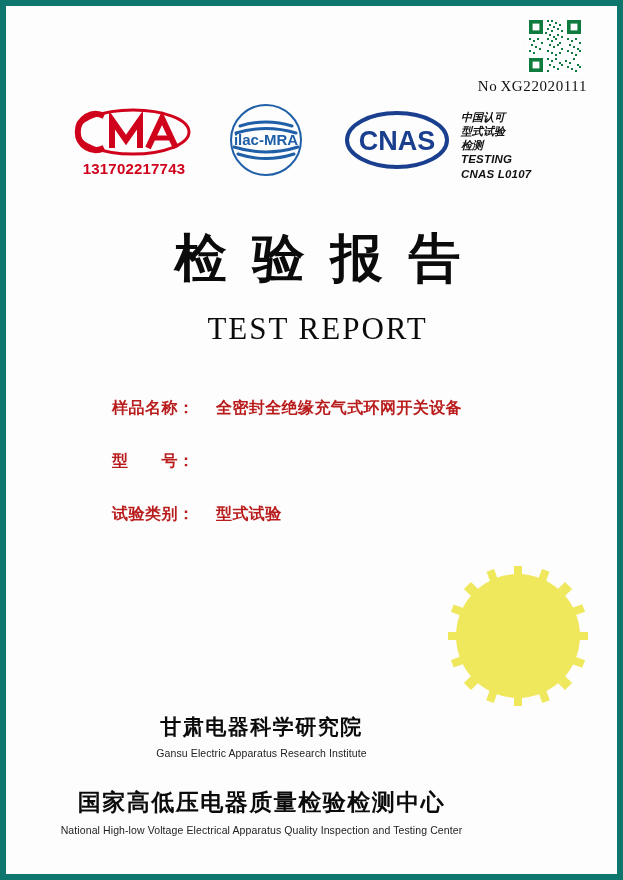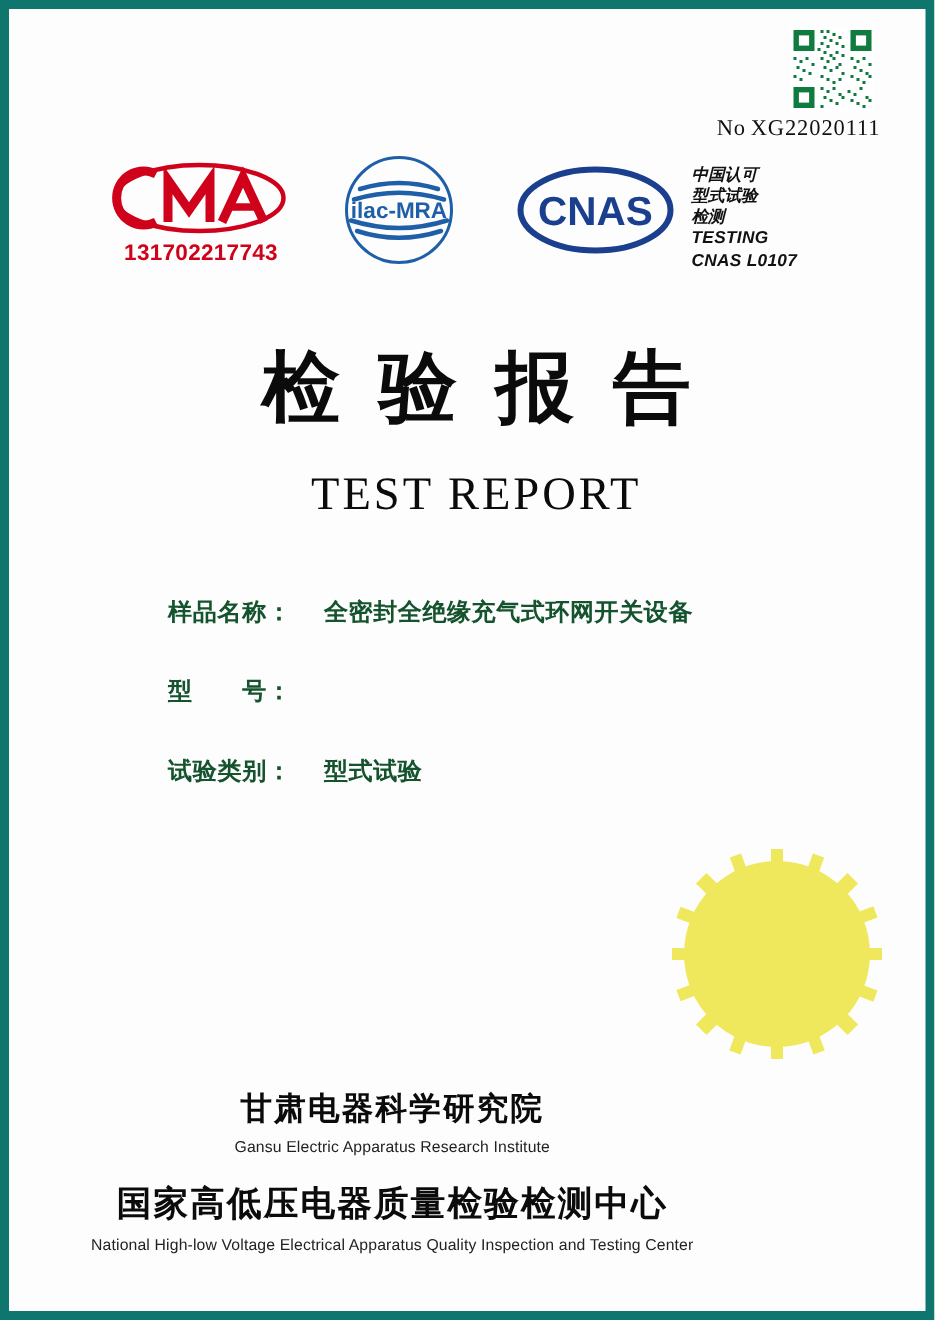--- a/index.html
+++ b/index.html
@@ -156,21 +156,21 @@
     top: 392px;
     left: 106px;
     width: 440px;
   }
   .field {
     display: flex;
     align-items: flex-end;
     margin-bottom: 32px;
     font-size: 16px;
     font-family: "Liberation Sans", sans-serif;
-    color: #14532d;
+    color: #b91c1c;
   }
   .field .label {
     width: 104px;
     flex: 0 0 104px;
     font-weight: bold;
     letter-spacing: 0.5px;
     white-space: pre;
   }
   .field .value {
     flex: 1;
@@ -209,21 +209,21 @@
     color: #222;
     margin-top: 6px;
     letter-spacing: 0.1px;
   }
   .footer .center-cn {
     font-family: "Liberation Sans", sans-serif;
     font-size: 23px;
     font-weight: bold;
     letter-spacing: 1.5px;
     color: #0b0b0b;
-    margin-top: 16px;
+    margin-top: 28px;
   }
   .footer .center-en {
     font-family: "Liberation Sans", sans-serif;
     font-size: 10.5px;
     color: #222;
     margin-top: 6px;
     letter-spacing: 0.1px;
   }
 </style>
 </head>

